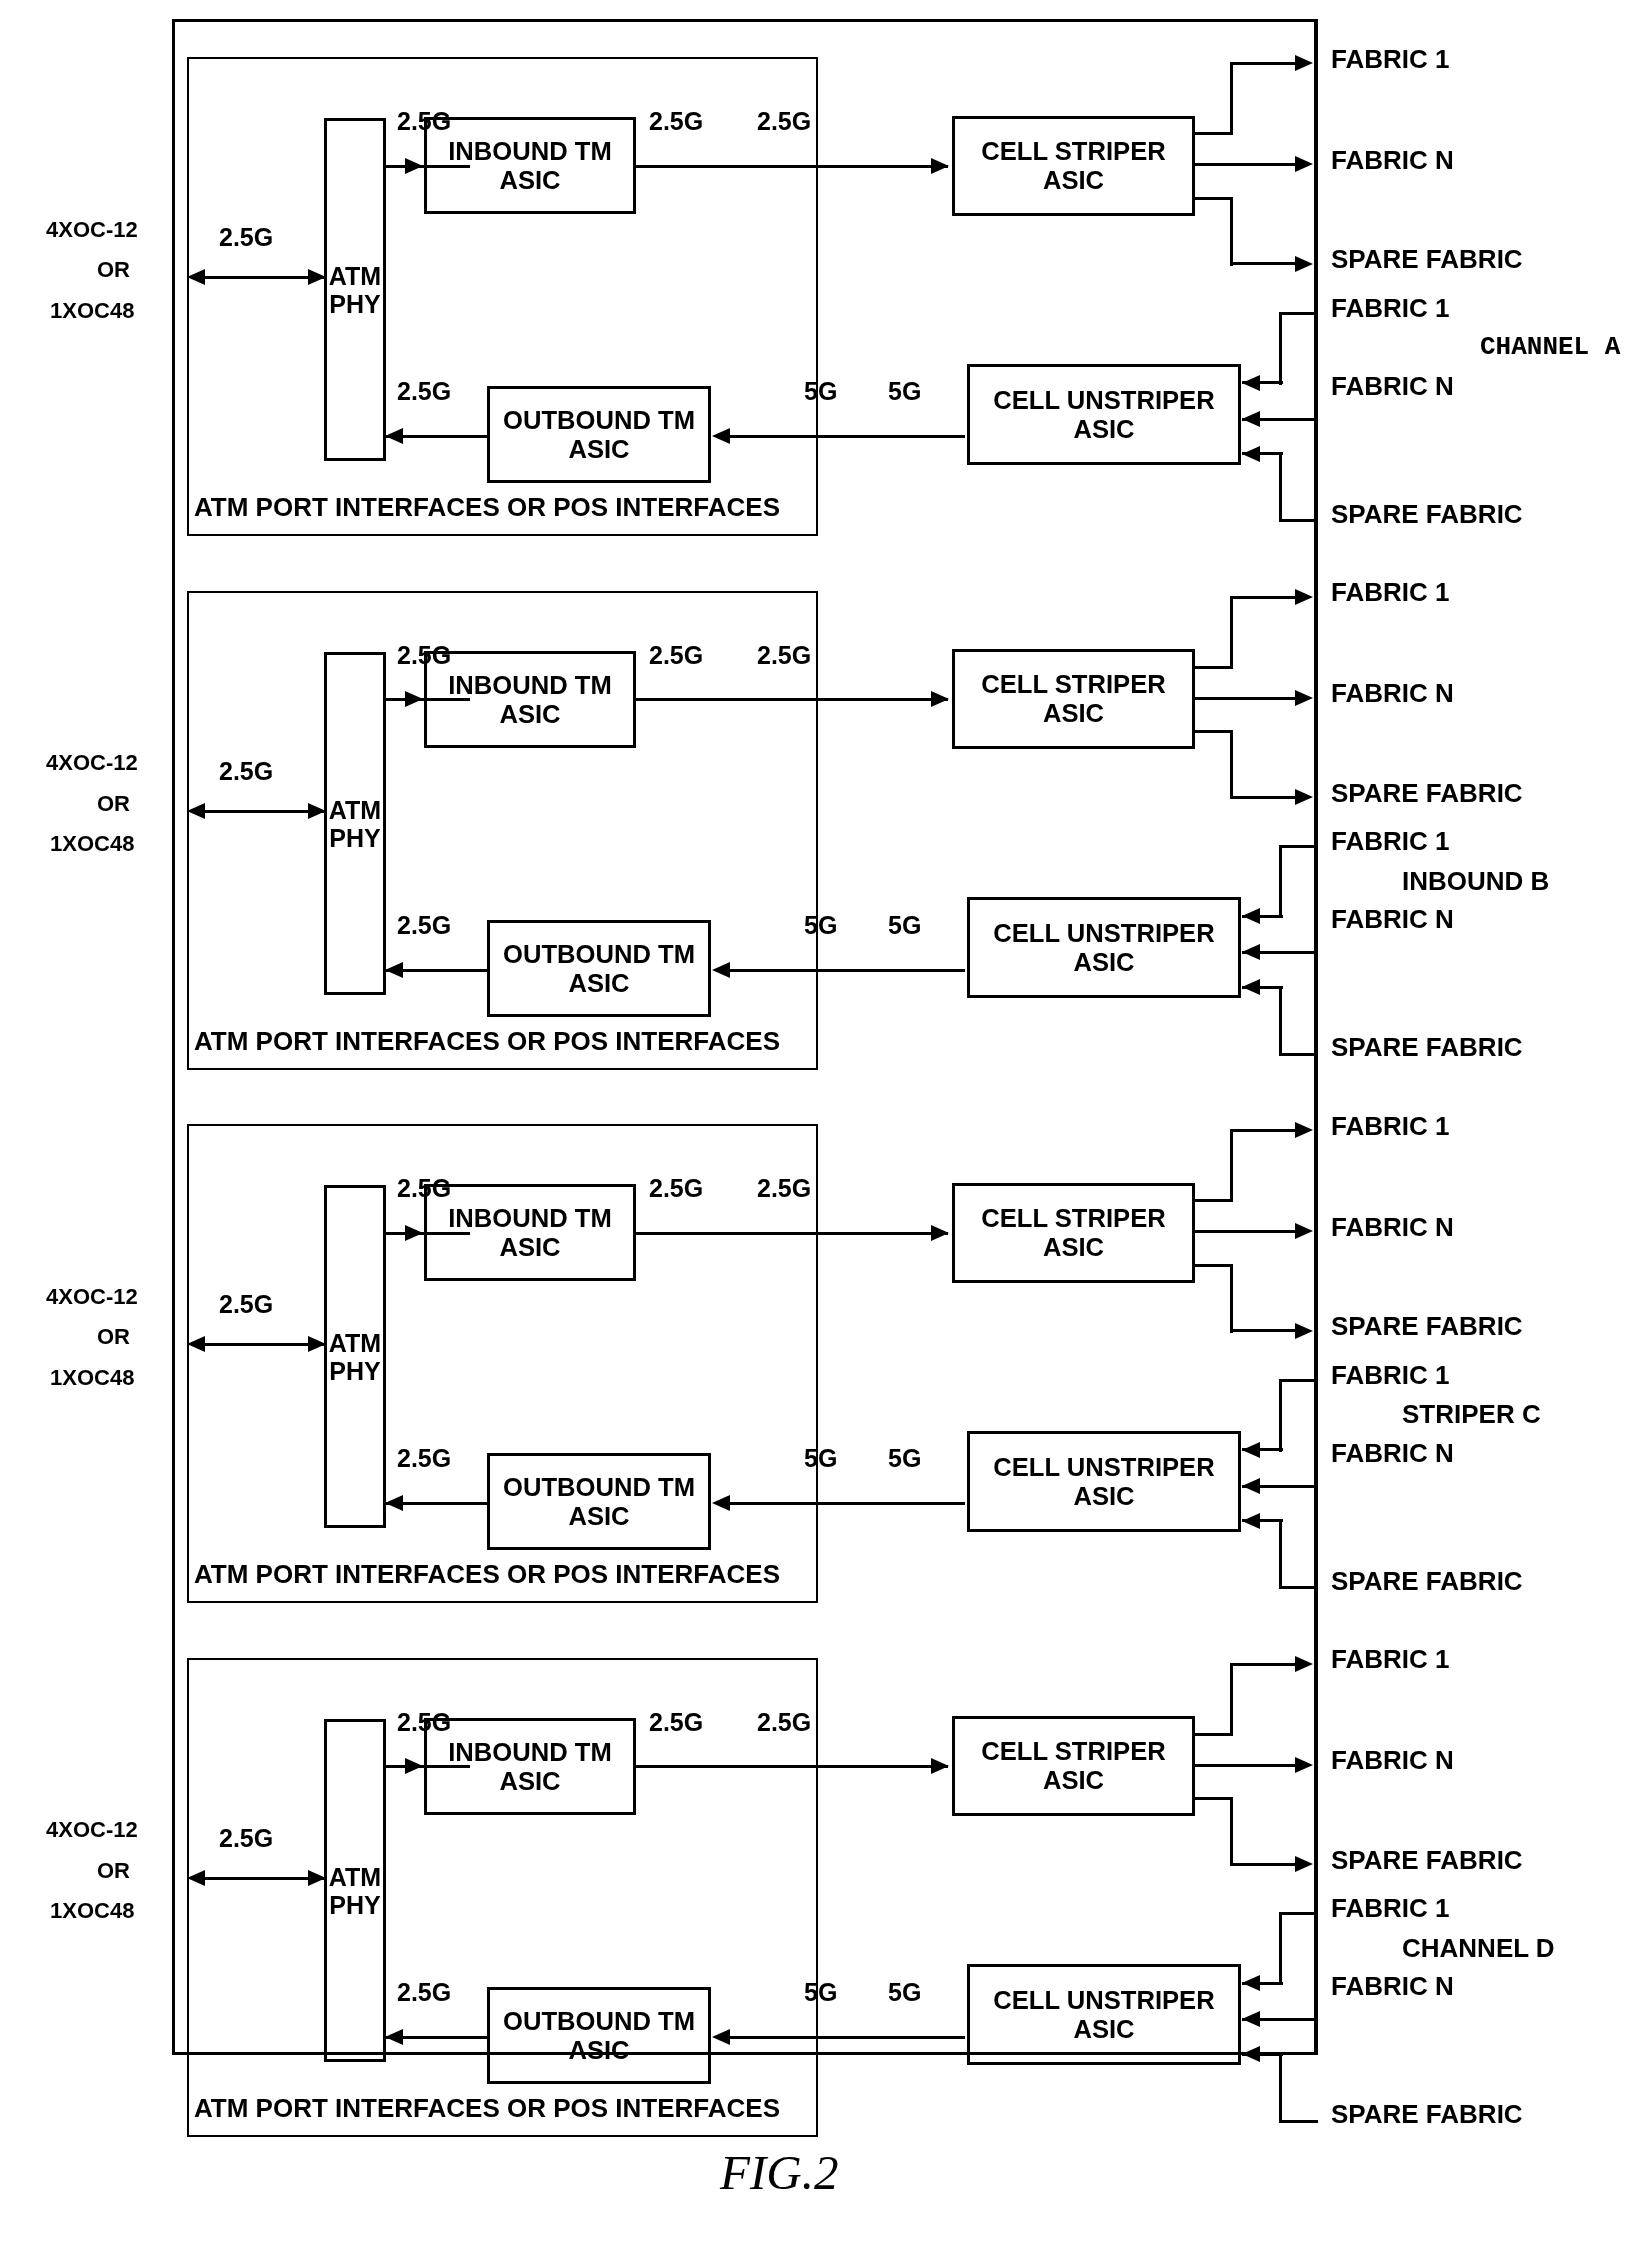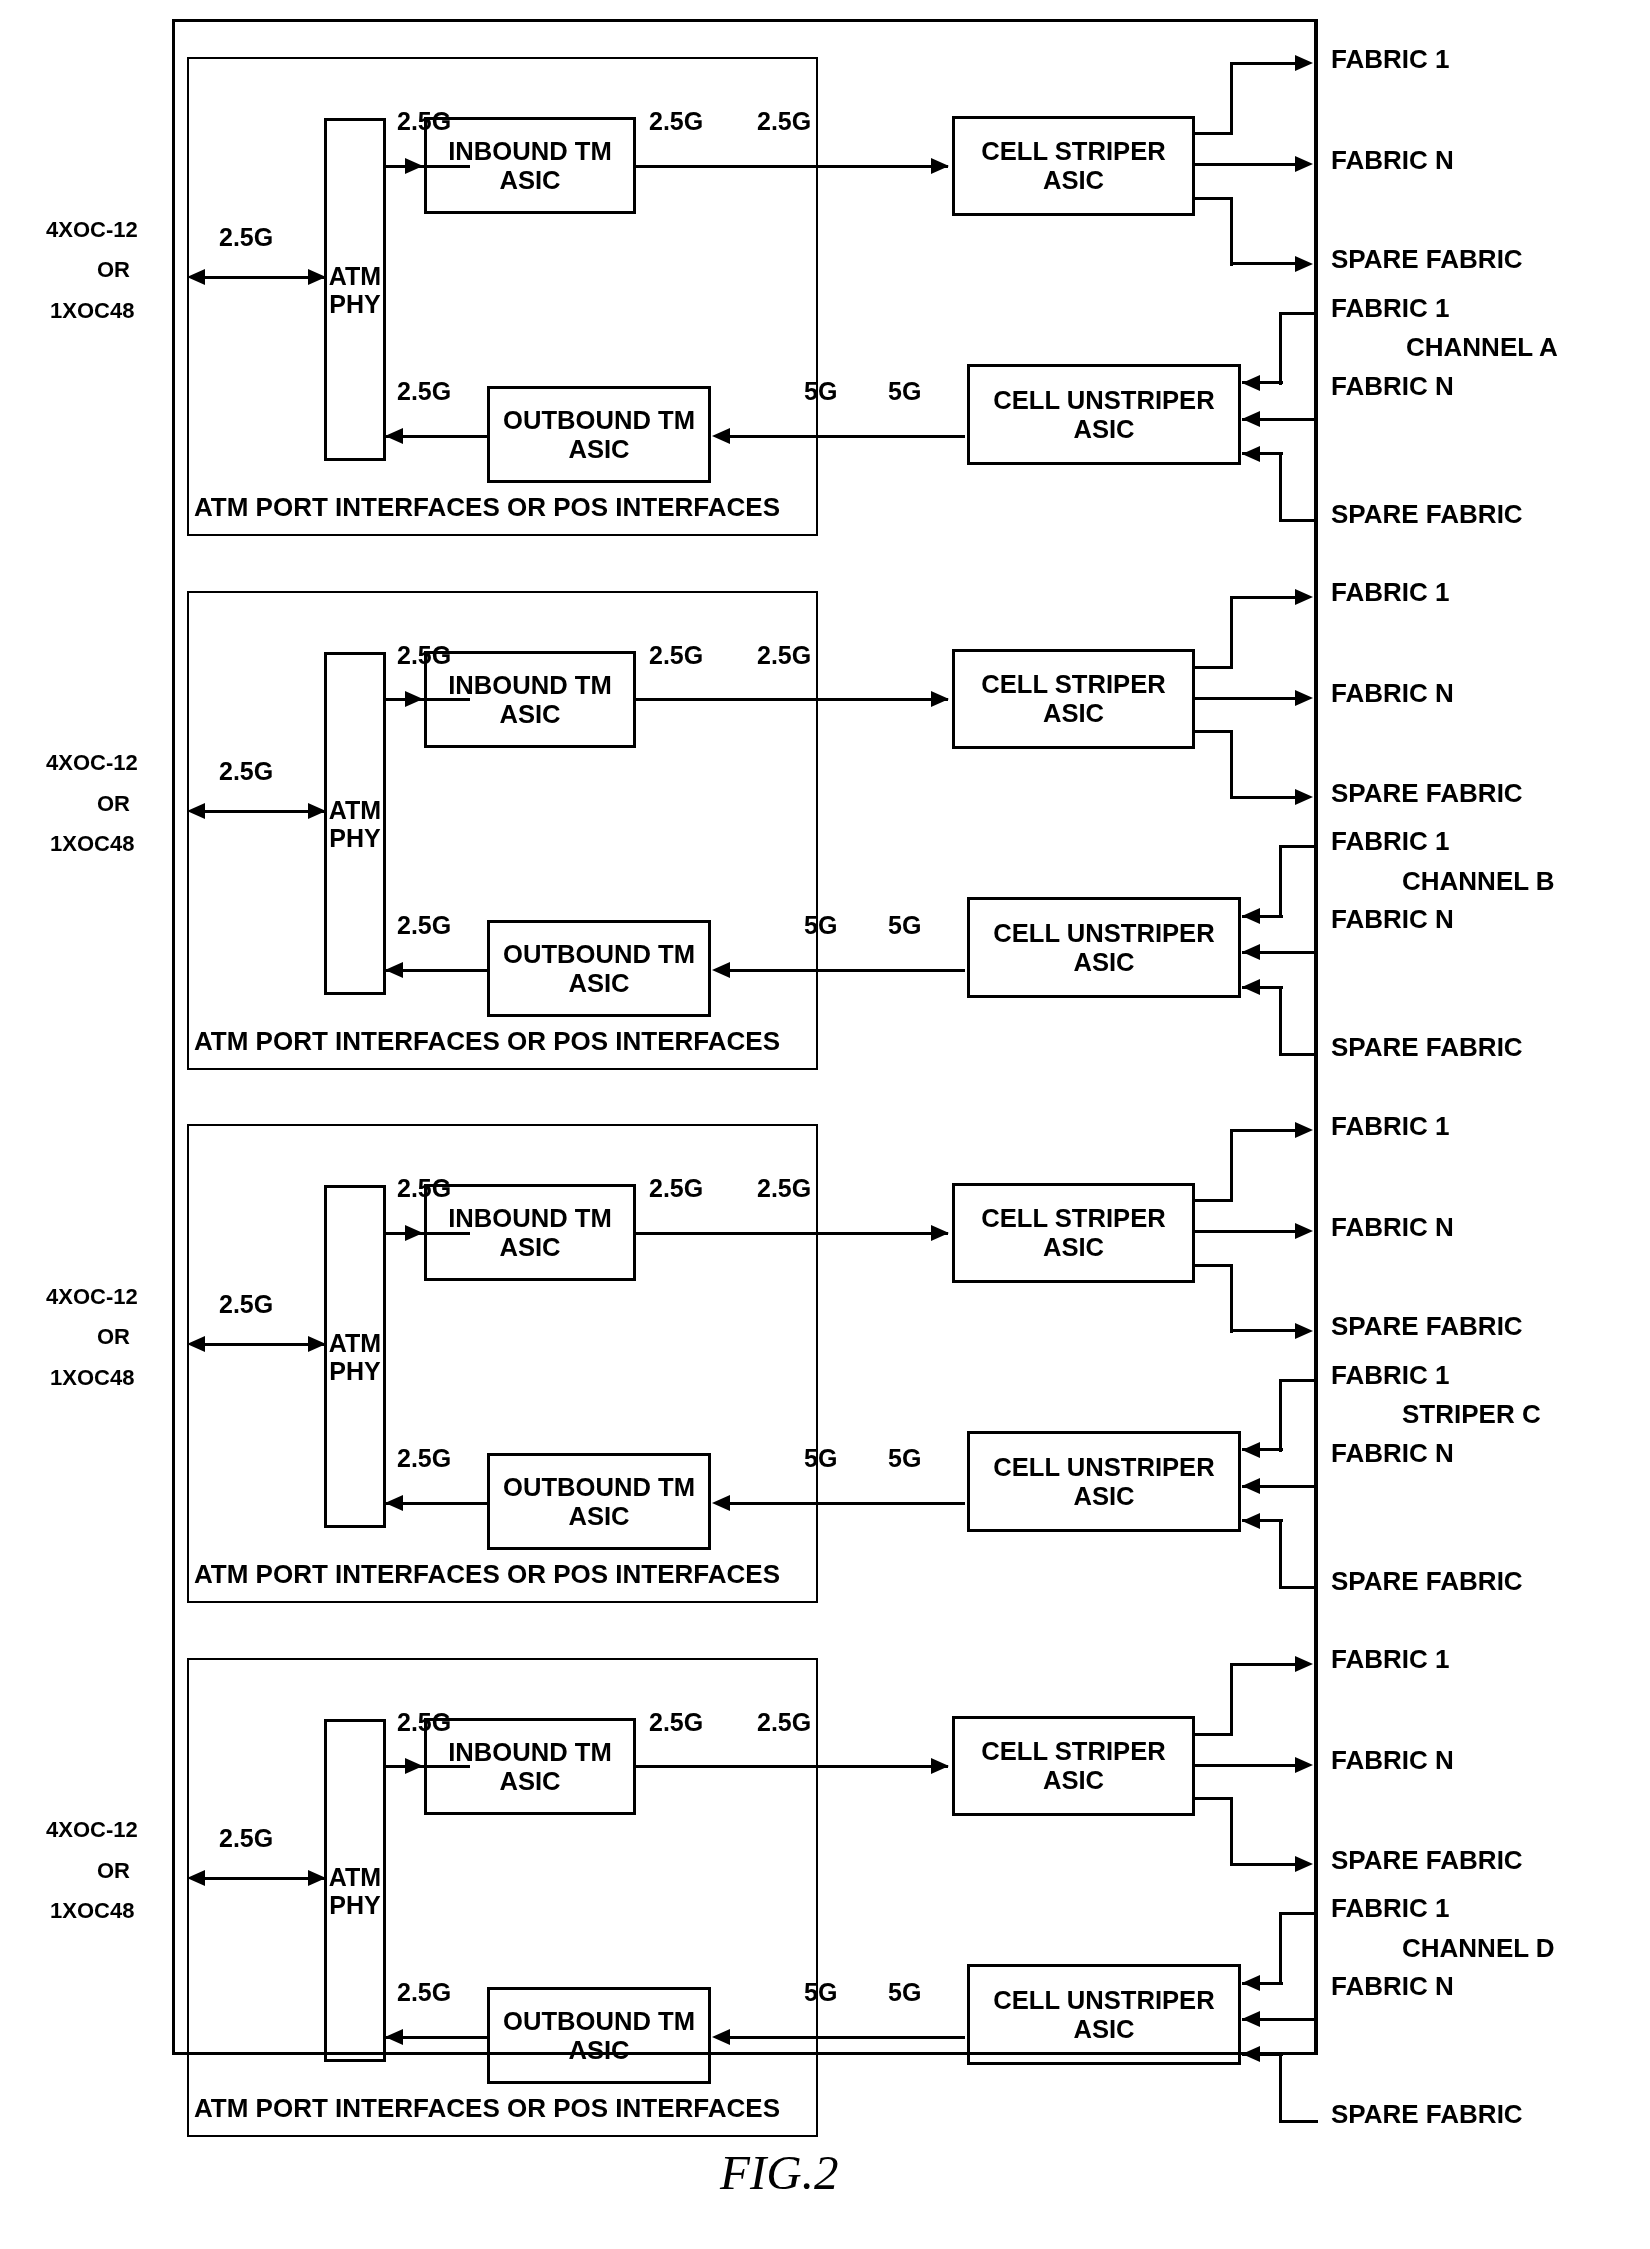--- a/index.html
+++ b/index.html
@@ -143,21 +143,21 @@
 
   <div class="hline" style="left:1242px;top:418px;width:76px;"></div>
   <div class="arrow-l" style="left:1242px;top:411px;"></div>
 
   <div class="hline" style="left:1242px;top:452px;width:41px;"></div>
   <div class="vline" style="left:1279px;top:452px;height:70px;"></div>
   <div class="hline" style="left:1279px;top:519px;width:39px;"></div>
   <div class="arrow-l" style="left:1242px;top:446px;"></div>
 
   <div class="fabriclbl" style="left:1331px;top:293px;">FABRIC 1</div>
-  <div class="channellbl" style="left:1406px;top:332px;">CHANNEL A</div>
+  <div class="channellbl" style="left:1480px;top:332px;font-family:Liberation Mono, monospace;">CHANNEL A</div>
   <div class="fabriclbl" style="left:1331px;top:371px;">FABRIC N</div>
   <div class="fabriclbl" style="left:1331px;top:499px;">SPARE FABRIC</div>
 
   <div class="iface-cap" style="left:194px;top:492px;">ATM PORT INTERFACES OR POS INTERFACES</div>
 
   <div class="chan-box" style="left:187px;top:591px;width:631px;height:479px;"></div>
 
   <div class="portlbl" style="left:46px;top:750px;">4XOC-12</div>
   <div class="portlbl" style="left:97px;top:791px;">OR</div>
   <div class="portlbl" style="left:50px;top:831px;">1XOC48</div>
@@ -234,21 +234,21 @@
 
   <div class="hline" style="left:1242px;top:951px;width:76px;"></div>
   <div class="arrow-l" style="left:1242px;top:944px;"></div>
 
   <div class="hline" style="left:1242px;top:986px;width:41px;"></div>
   <div class="vline" style="left:1279px;top:986px;height:70px;"></div>
   <div class="hline" style="left:1279px;top:1053px;width:39px;"></div>
   <div class="arrow-l" style="left:1242px;top:979px;"></div>
 
   <div class="fabriclbl" style="left:1331px;top:826px;">FABRIC 1</div>
-  <div class="channellbl" style="left:1402px;top:866px;">CHANNEL B</div>
+  <div class="channellbl" style="left:1402px;top:866px;">INBOUND B</div>
   <div class="fabriclbl" style="left:1331px;top:904px;">FABRIC N</div>
   <div class="fabriclbl" style="left:1331px;top:1032px;">SPARE FABRIC</div>
 
   <div class="iface-cap" style="left:194px;top:1026px;">ATM PORT INTERFACES OR POS INTERFACES</div>
 
   <div class="chan-box" style="left:187px;top:1124px;width:631px;height:479px;"></div>
 
   <div class="portlbl" style="left:46px;top:1284px;">4XOC-12</div>
   <div class="portlbl" style="left:97px;top:1324px;">OR</div>
   <div class="portlbl" style="left:50px;top:1365px;">1XOC48</div>

